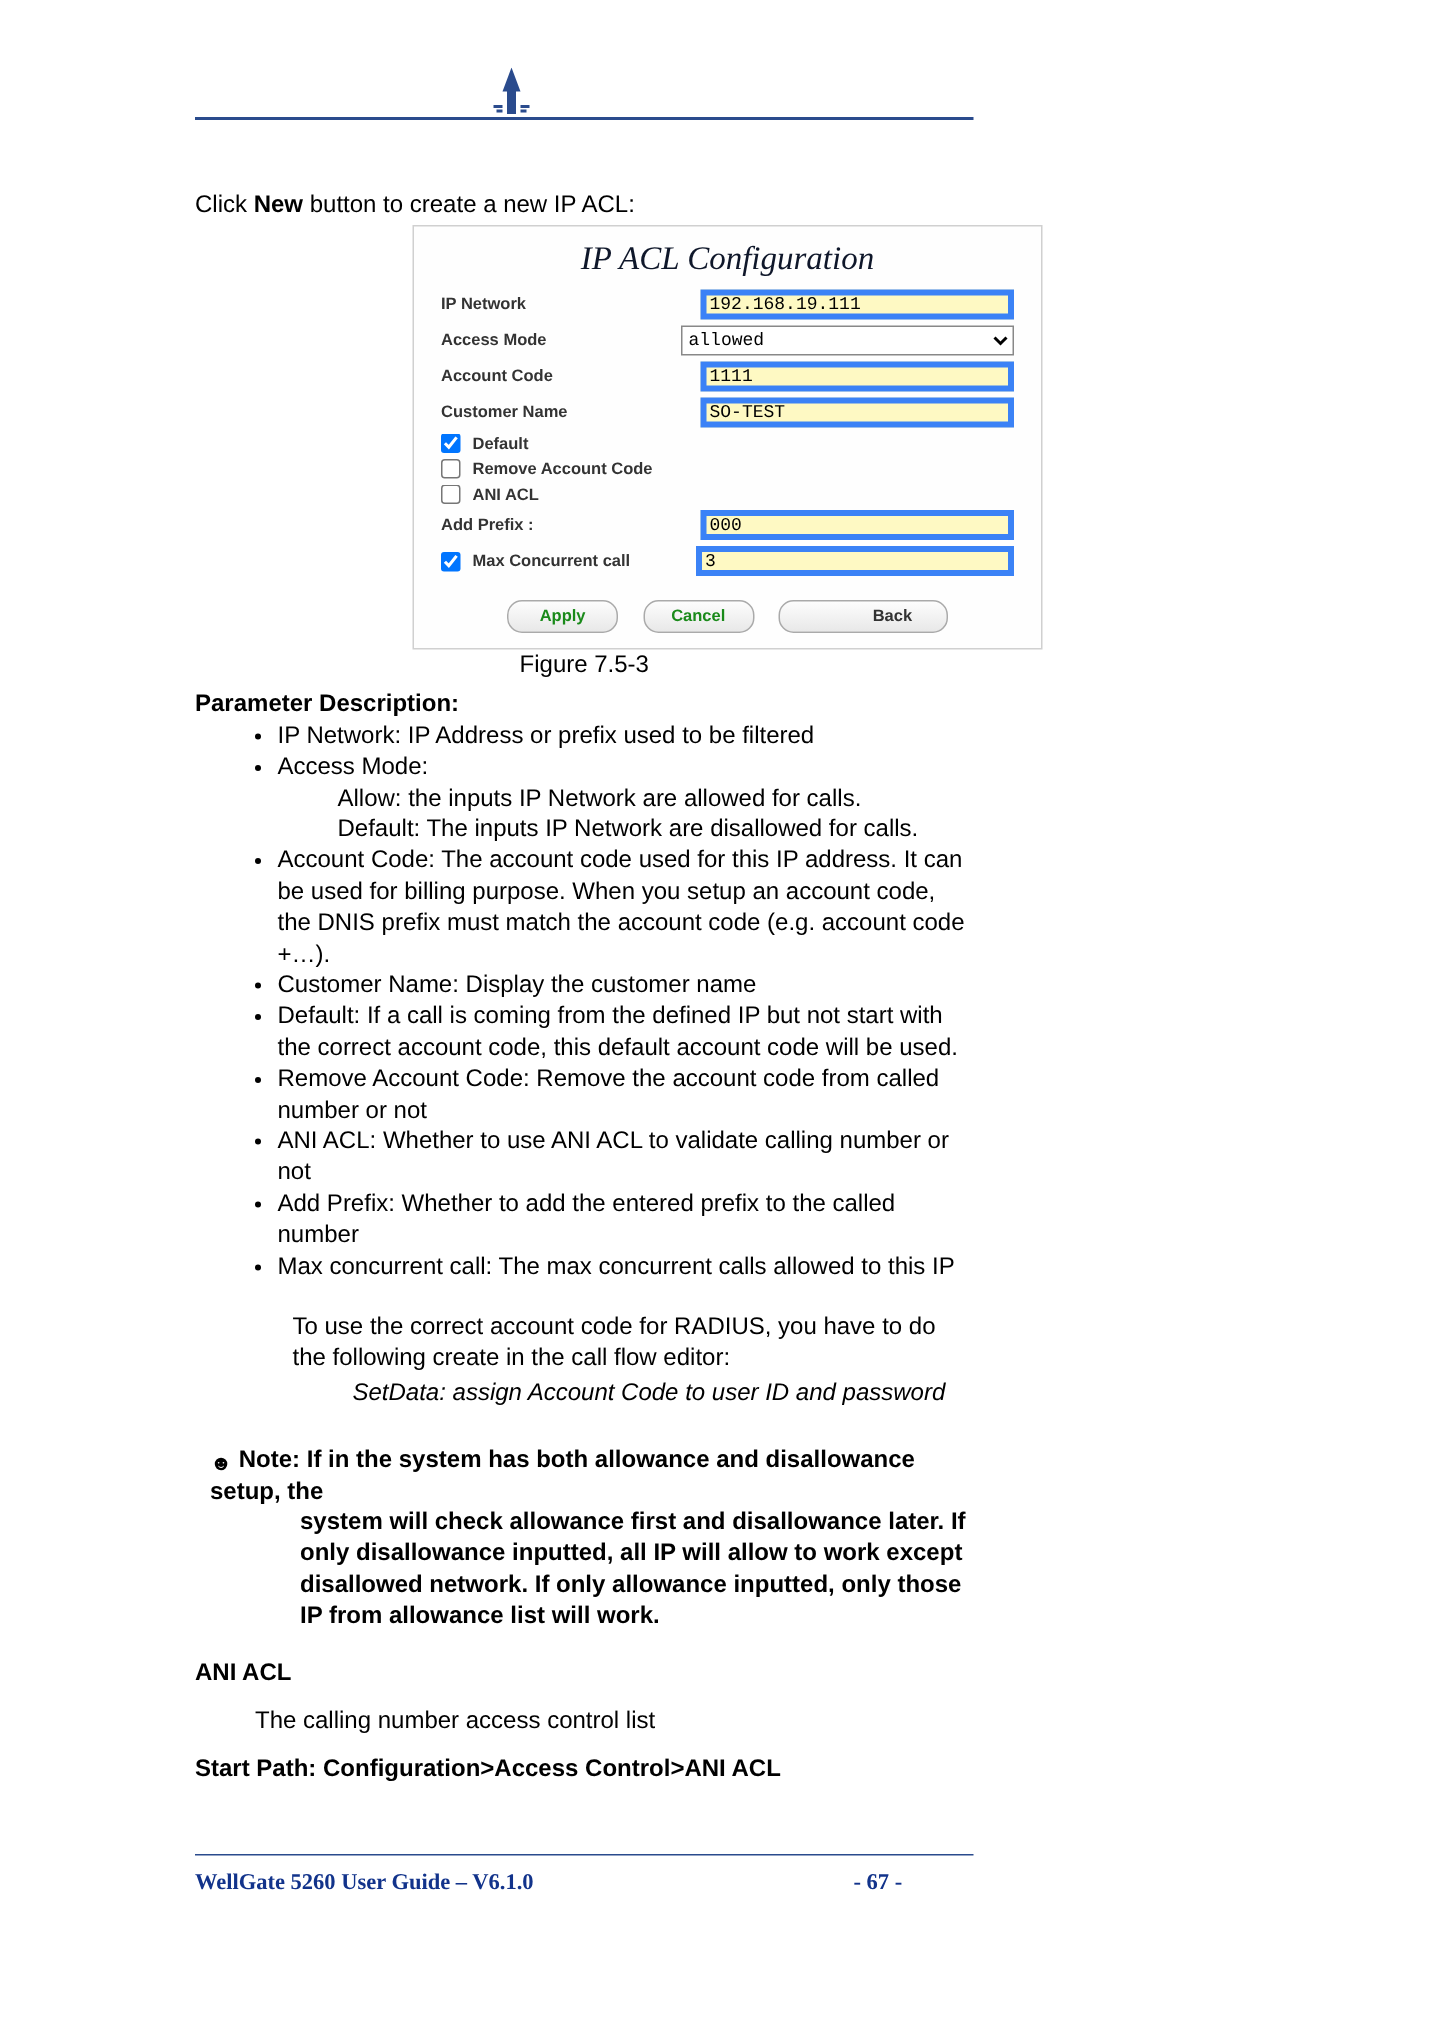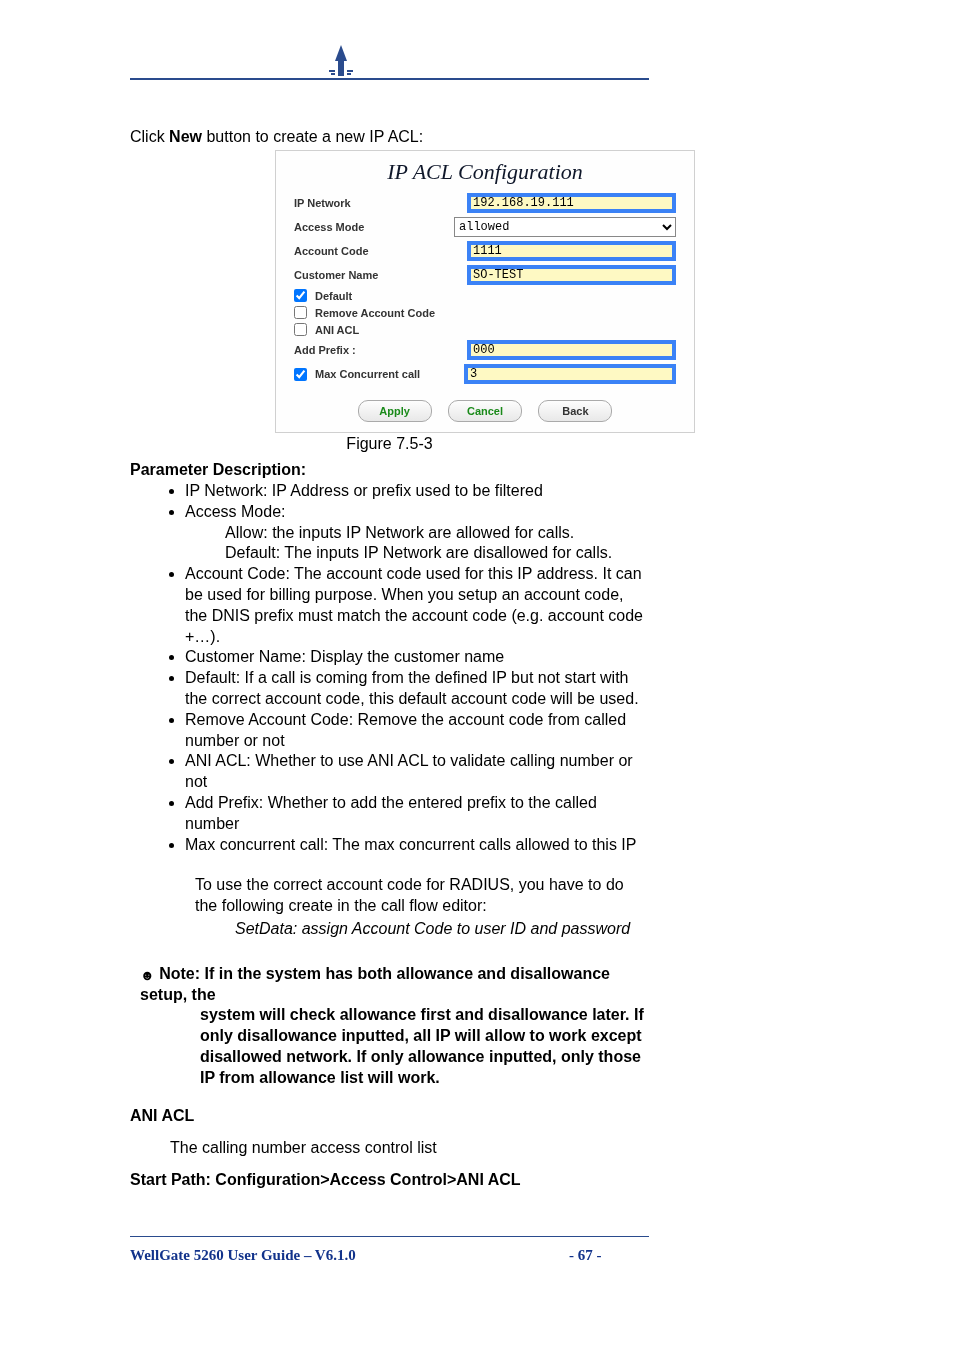--- a/index.html
+++ b/index.html
@@ -123,21 +123,21 @@
     font-weight: bold;
     text-align: center;
     border-radius: 10px;
     border: 1px solid #aaa;
     margin: 0 6px;
     background: linear-gradient(#fdfdfd,#e8e8e8);
     cursor: pointer;
   }
   .pill-apply { color: #1a8a1a; }
   .pill-cancel { color: #1a8a1a; }
-  .pill-back { color: #333; }
+  .pill-back { color: #333; padding-left: 39px; }
 
   .figure-caption {
     text-align: center;
     margin: 2px 0 8px 0;
   }
 
   .param-desc-title {
     font-weight: bold;
     margin-top: 4px;
   }

